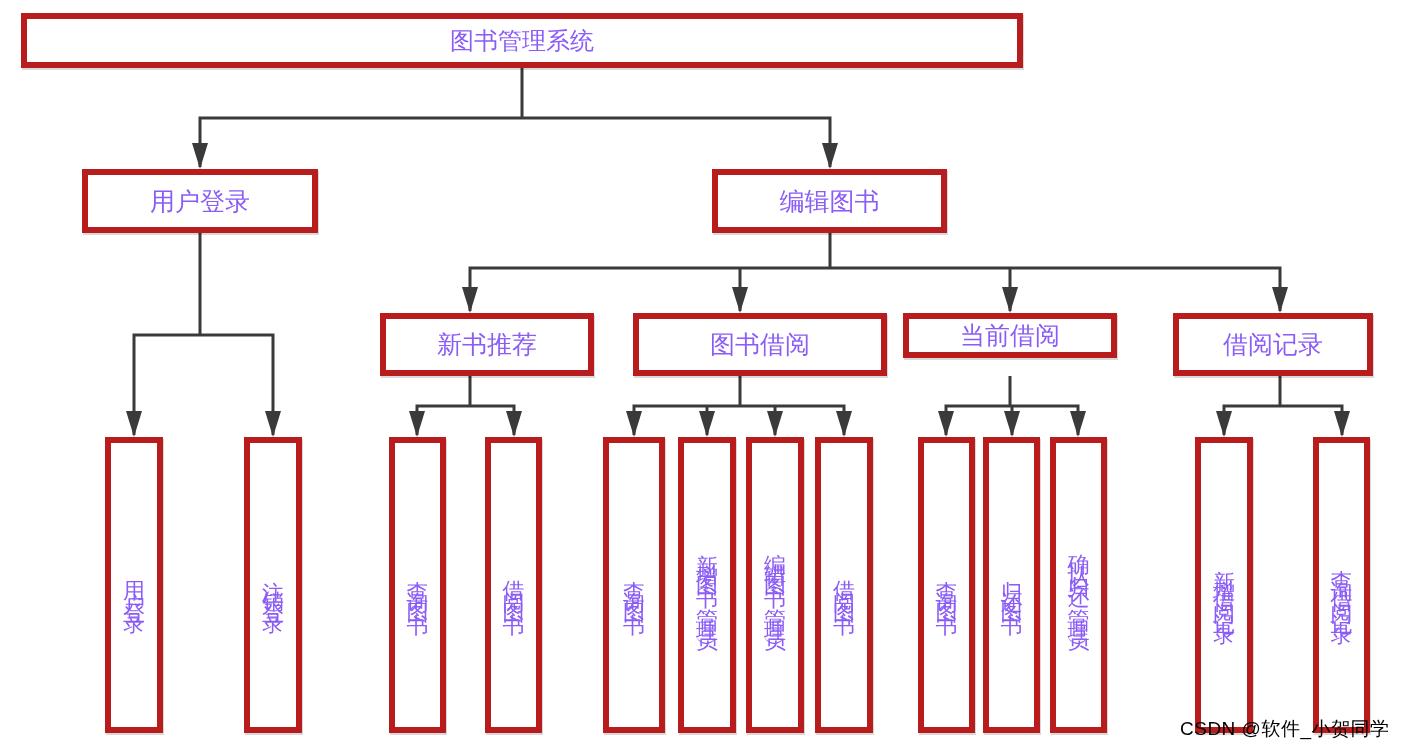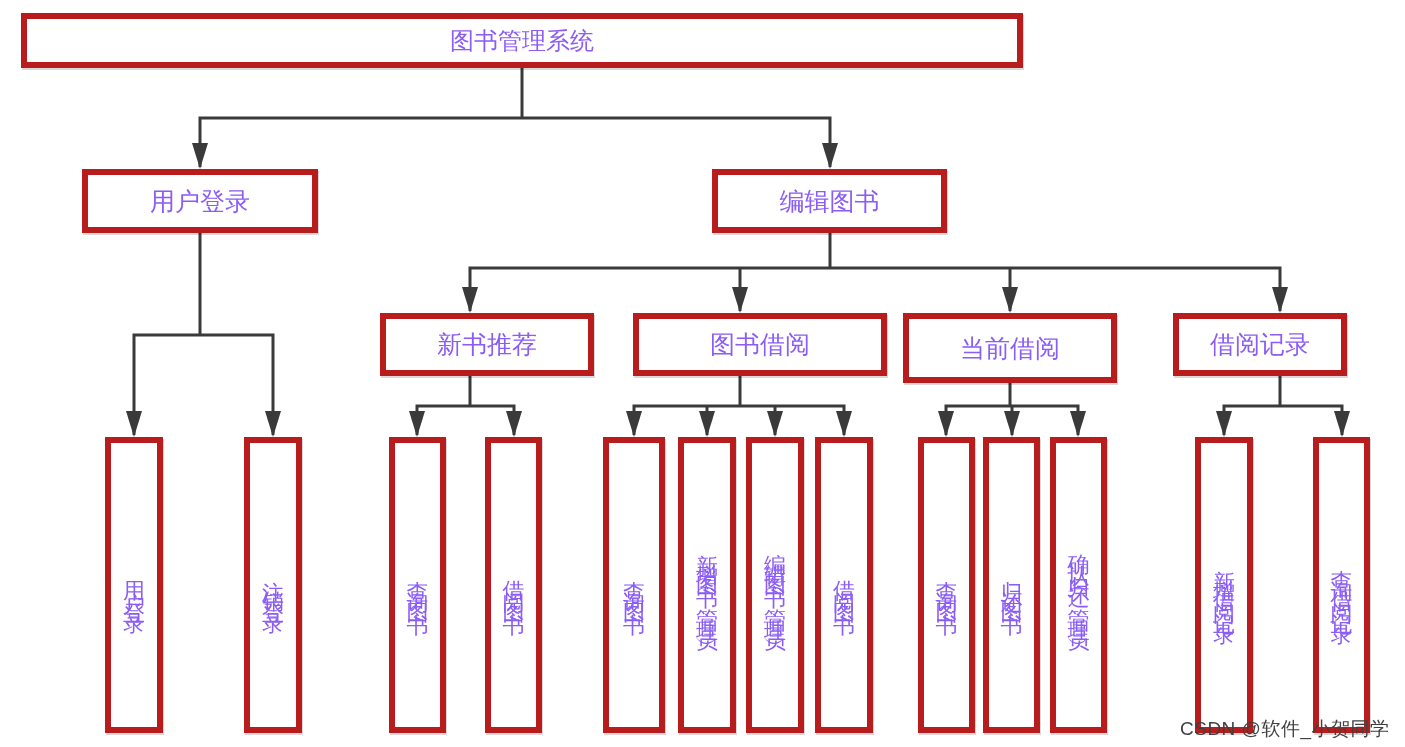--- a/index.html
+++ b/index.html
@@ -17,21 +17,21 @@
   }
   .root-box { font-size:24px; }
   .hbox { font-size:25px; }
   .vbox {
     writing-mode:vertical-rl; text-orientation:mixed;
     font-size:22px; letter-spacing:11px; line-height:1;
     white-space:normal;
   }
   .watermark {
     position:absolute; left:1180px; top:716px; z-index:2;
-    font-size:19px; color:#404040; letter-spacing:0.5px;
+    font-size:19px; color:#000000; letter-spacing:0.5px;
   }
 </style>
 </head>
 <body>
 
 <div class="canvas">
 
   <svg class="connectors" width="1405" height="747" viewBox="0 0 1405 747" aria-hidden="true">
     <g stroke="#3a3a3a" stroke-width="3" fill="none">
 
@@ -84,22 +84,22 @@
     </g>
   </svg>
 
   <div class="box root-box" style="left:21px;top:13px;width:1002px;height:55px">图书管理系统</div>
 
   <div class="box hbox" style="left:82px;top:169px;width:236px;height:64px">用户登录</div>
   <div class="box hbox" style="left:712px;top:169px;width:235px;height:64px">编辑图书</div>
 
   <div class="box hbox" style="left:380px;top:313px;width:214px;height:63px">新书推荐</div>
   <div class="box hbox" style="left:633px;top:313px;width:254px;height:63px">图书借阅</div>
-  <div class="box hbox" style="left:903px;top:313px;width:214px;height:70px">当前借阅</div>
-  <div class="box hbox" style="left:1173px;top:313px;width:174px;height:63px">借阅记录</div>
+  <div class="box hbox" style="left:903px;top:313px;width:214px;height:45px">当前借阅</div>
+  <div class="box hbox" style="left:1173px;top:313px;width:200px;height:63px">借阅记录</div>
 
   <div class="box vbox" style="left:105px;top:437px;width:58px;height:296px">用户登录</div>
   <div class="box vbox" style="left:244px;top:437px;width:58px;height:296px">注销登录</div>
 
   <div class="box vbox" style="left:389px;top:437px;width:57px;height:296px">查询图书</div>
   <div class="box vbox" style="left:485px;top:437px;width:57px;height:296px">借阅图书</div>
 
   <div class="box vbox" style="left:603px;top:437px;width:62px;height:296px">查询图书</div>
   <div class="box vbox" style="left:678px;top:437px;width:58px;height:296px">新增图书（管理员）</div>
   <div class="box vbox" style="left:746px;top:437px;width:58px;height:296px">编辑图书（管理员）</div>

